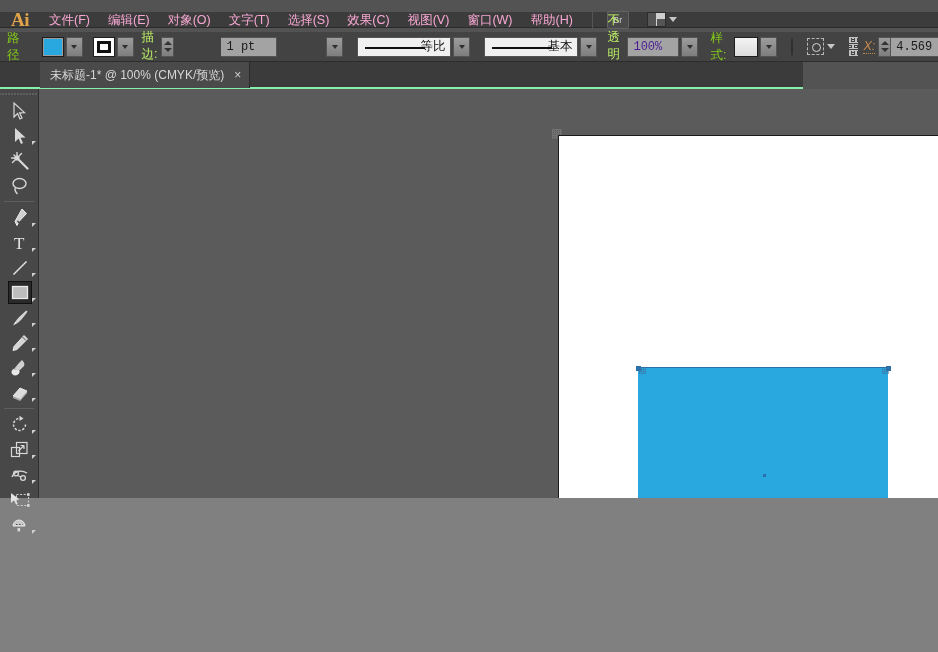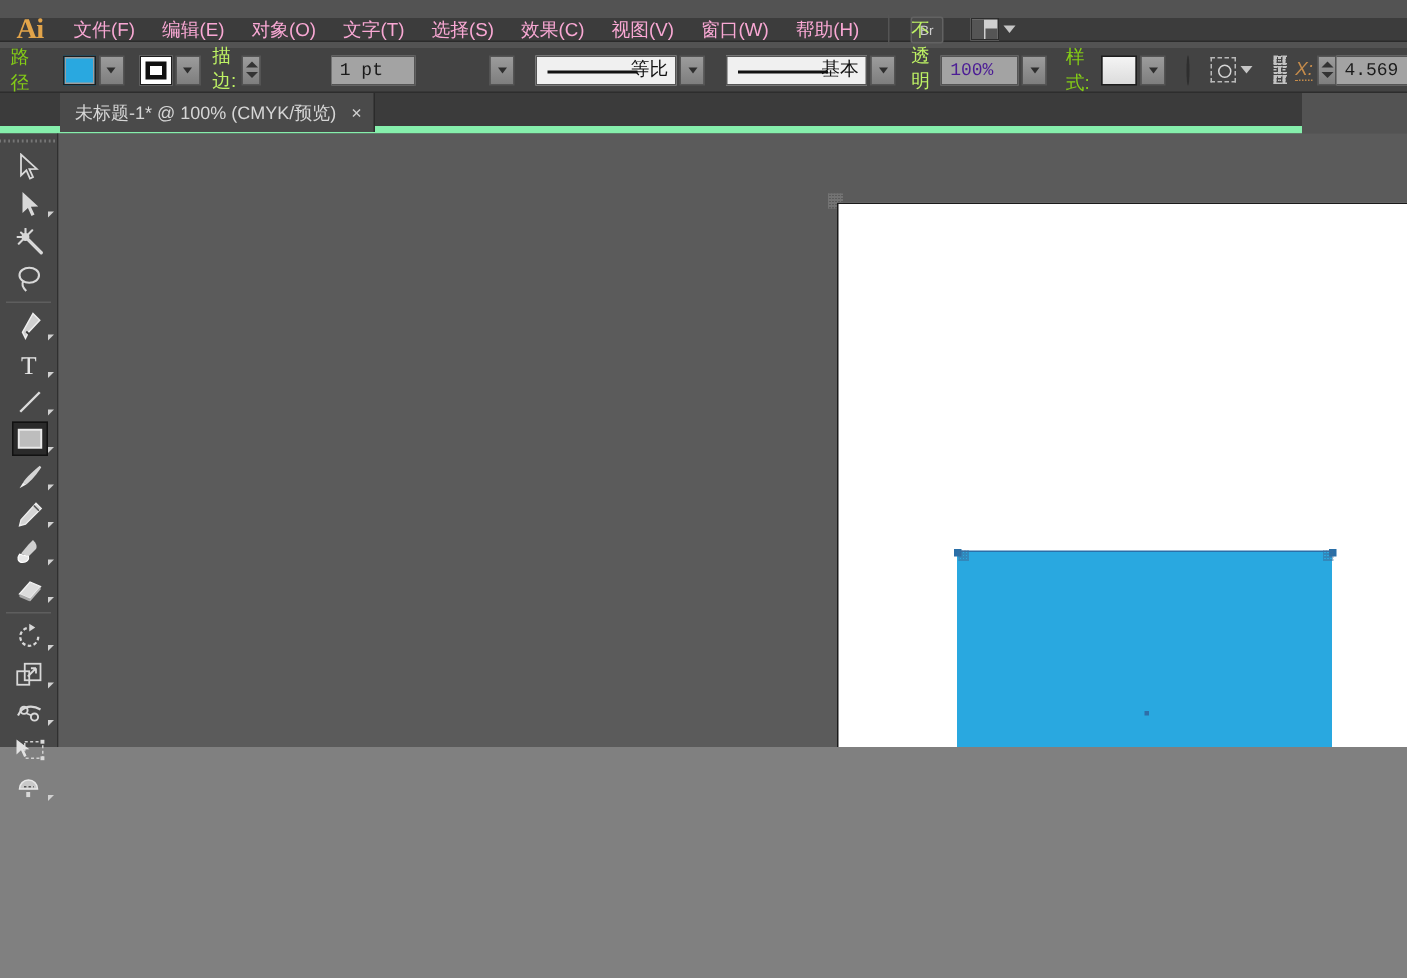--- a/index.html
+++ b/index.html
@@ -141,22 +141,22 @@
     width: 19px; height: 19px;
     display:grid; grid-template-columns: repeat(3,1fr);
     grid-template-rows: repeat(3,1fr); gap:1px;
   }
   .align-grid span { border:1px dotted #c2c2c2; }
   .align-grid span.f { background:#c2c2c2; border-color:#c2c2c2; }
   .x-label { color:#c48b4b; font-size:12.5px; border-bottom:1px dotted #c48b4b; margin:0 3px 0 6px; font-style: italic;}
 
   
   .tabbar {
-    position: absolute; left: 0; top: 62px; width: 868px; height: 27px;
-    background: #3b3b3b; border-bottom: 5px solid #86efac;
+    position: absolute; left: 0; top: 62px; width: 803px; height: 27px;
+    background: #3b3b3b; border-bottom: 2px solid #86efac;
   }
   .doctab {
     position: absolute; left: 40px; top: 0; height: 26px;
     background: #4a4a4a; border-right: 1px solid #2b2b2b;
     display: flex; align-items: center; padding: 0 8px 0 10px;
     color: #d6d6d6; font-size: 12px; gap: 10px;
   }
   .tab-close { color:#cfcfcf; font-size: 12px; cursor: default; }
 
   

